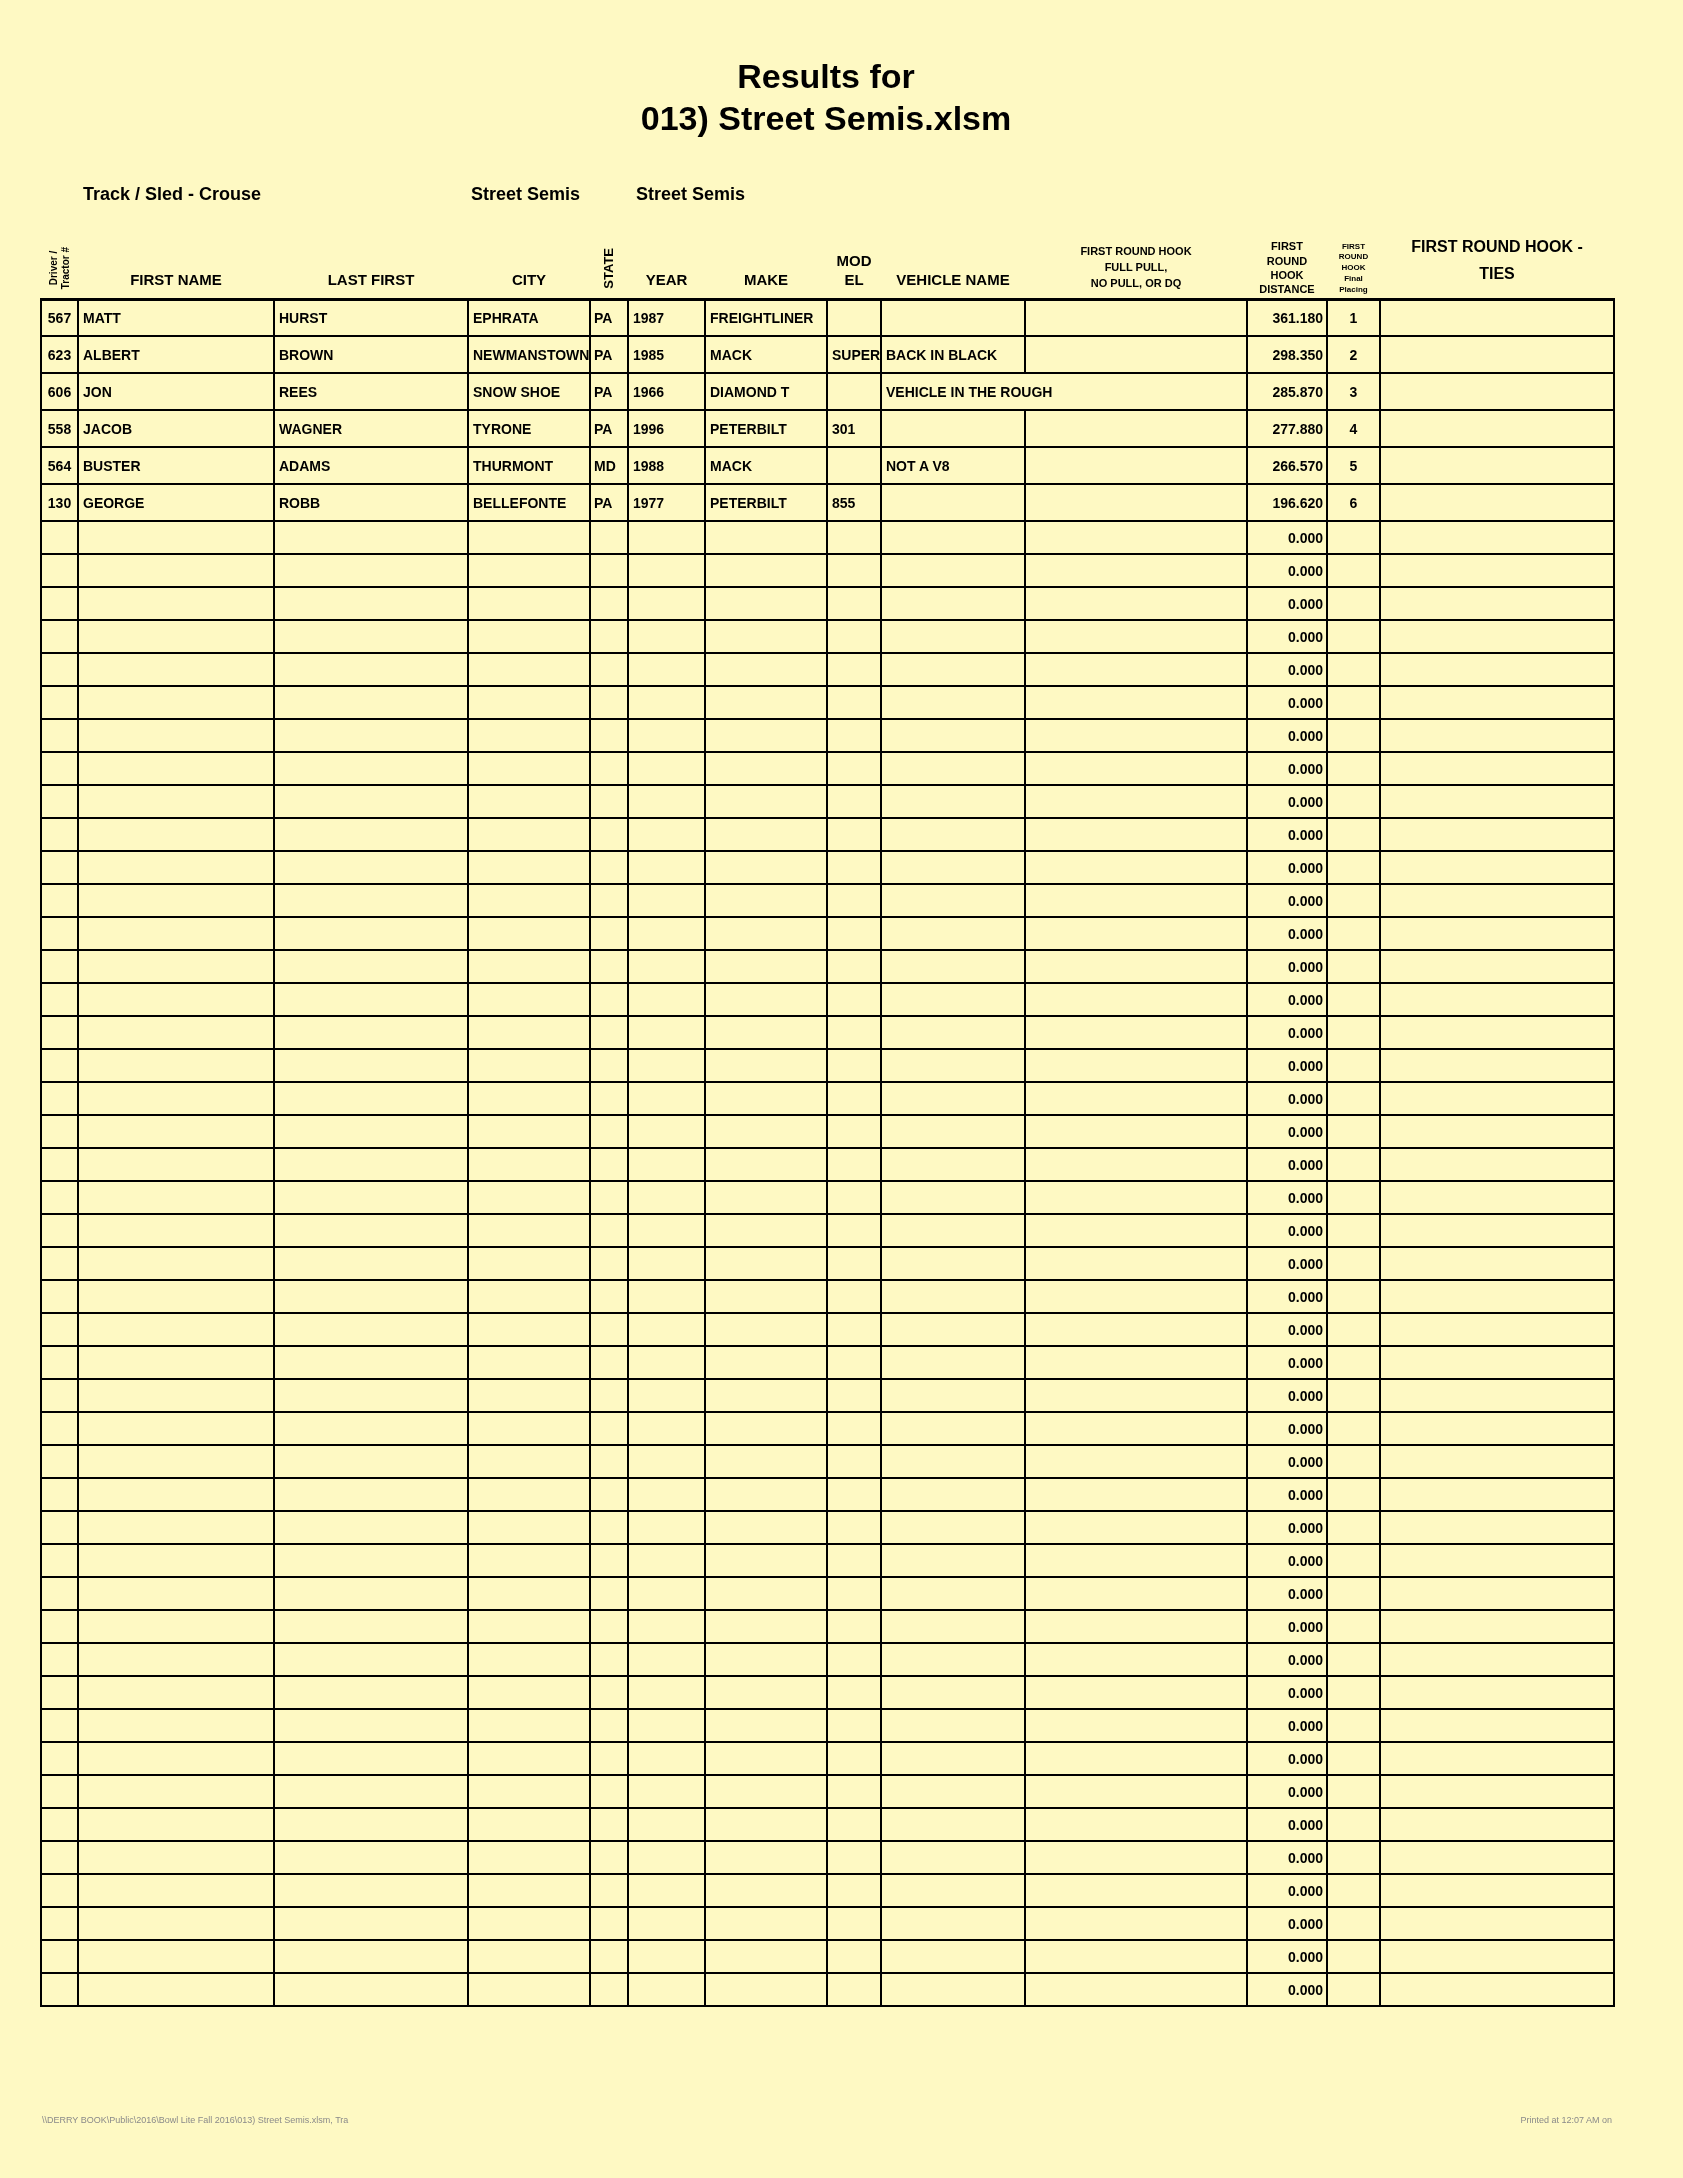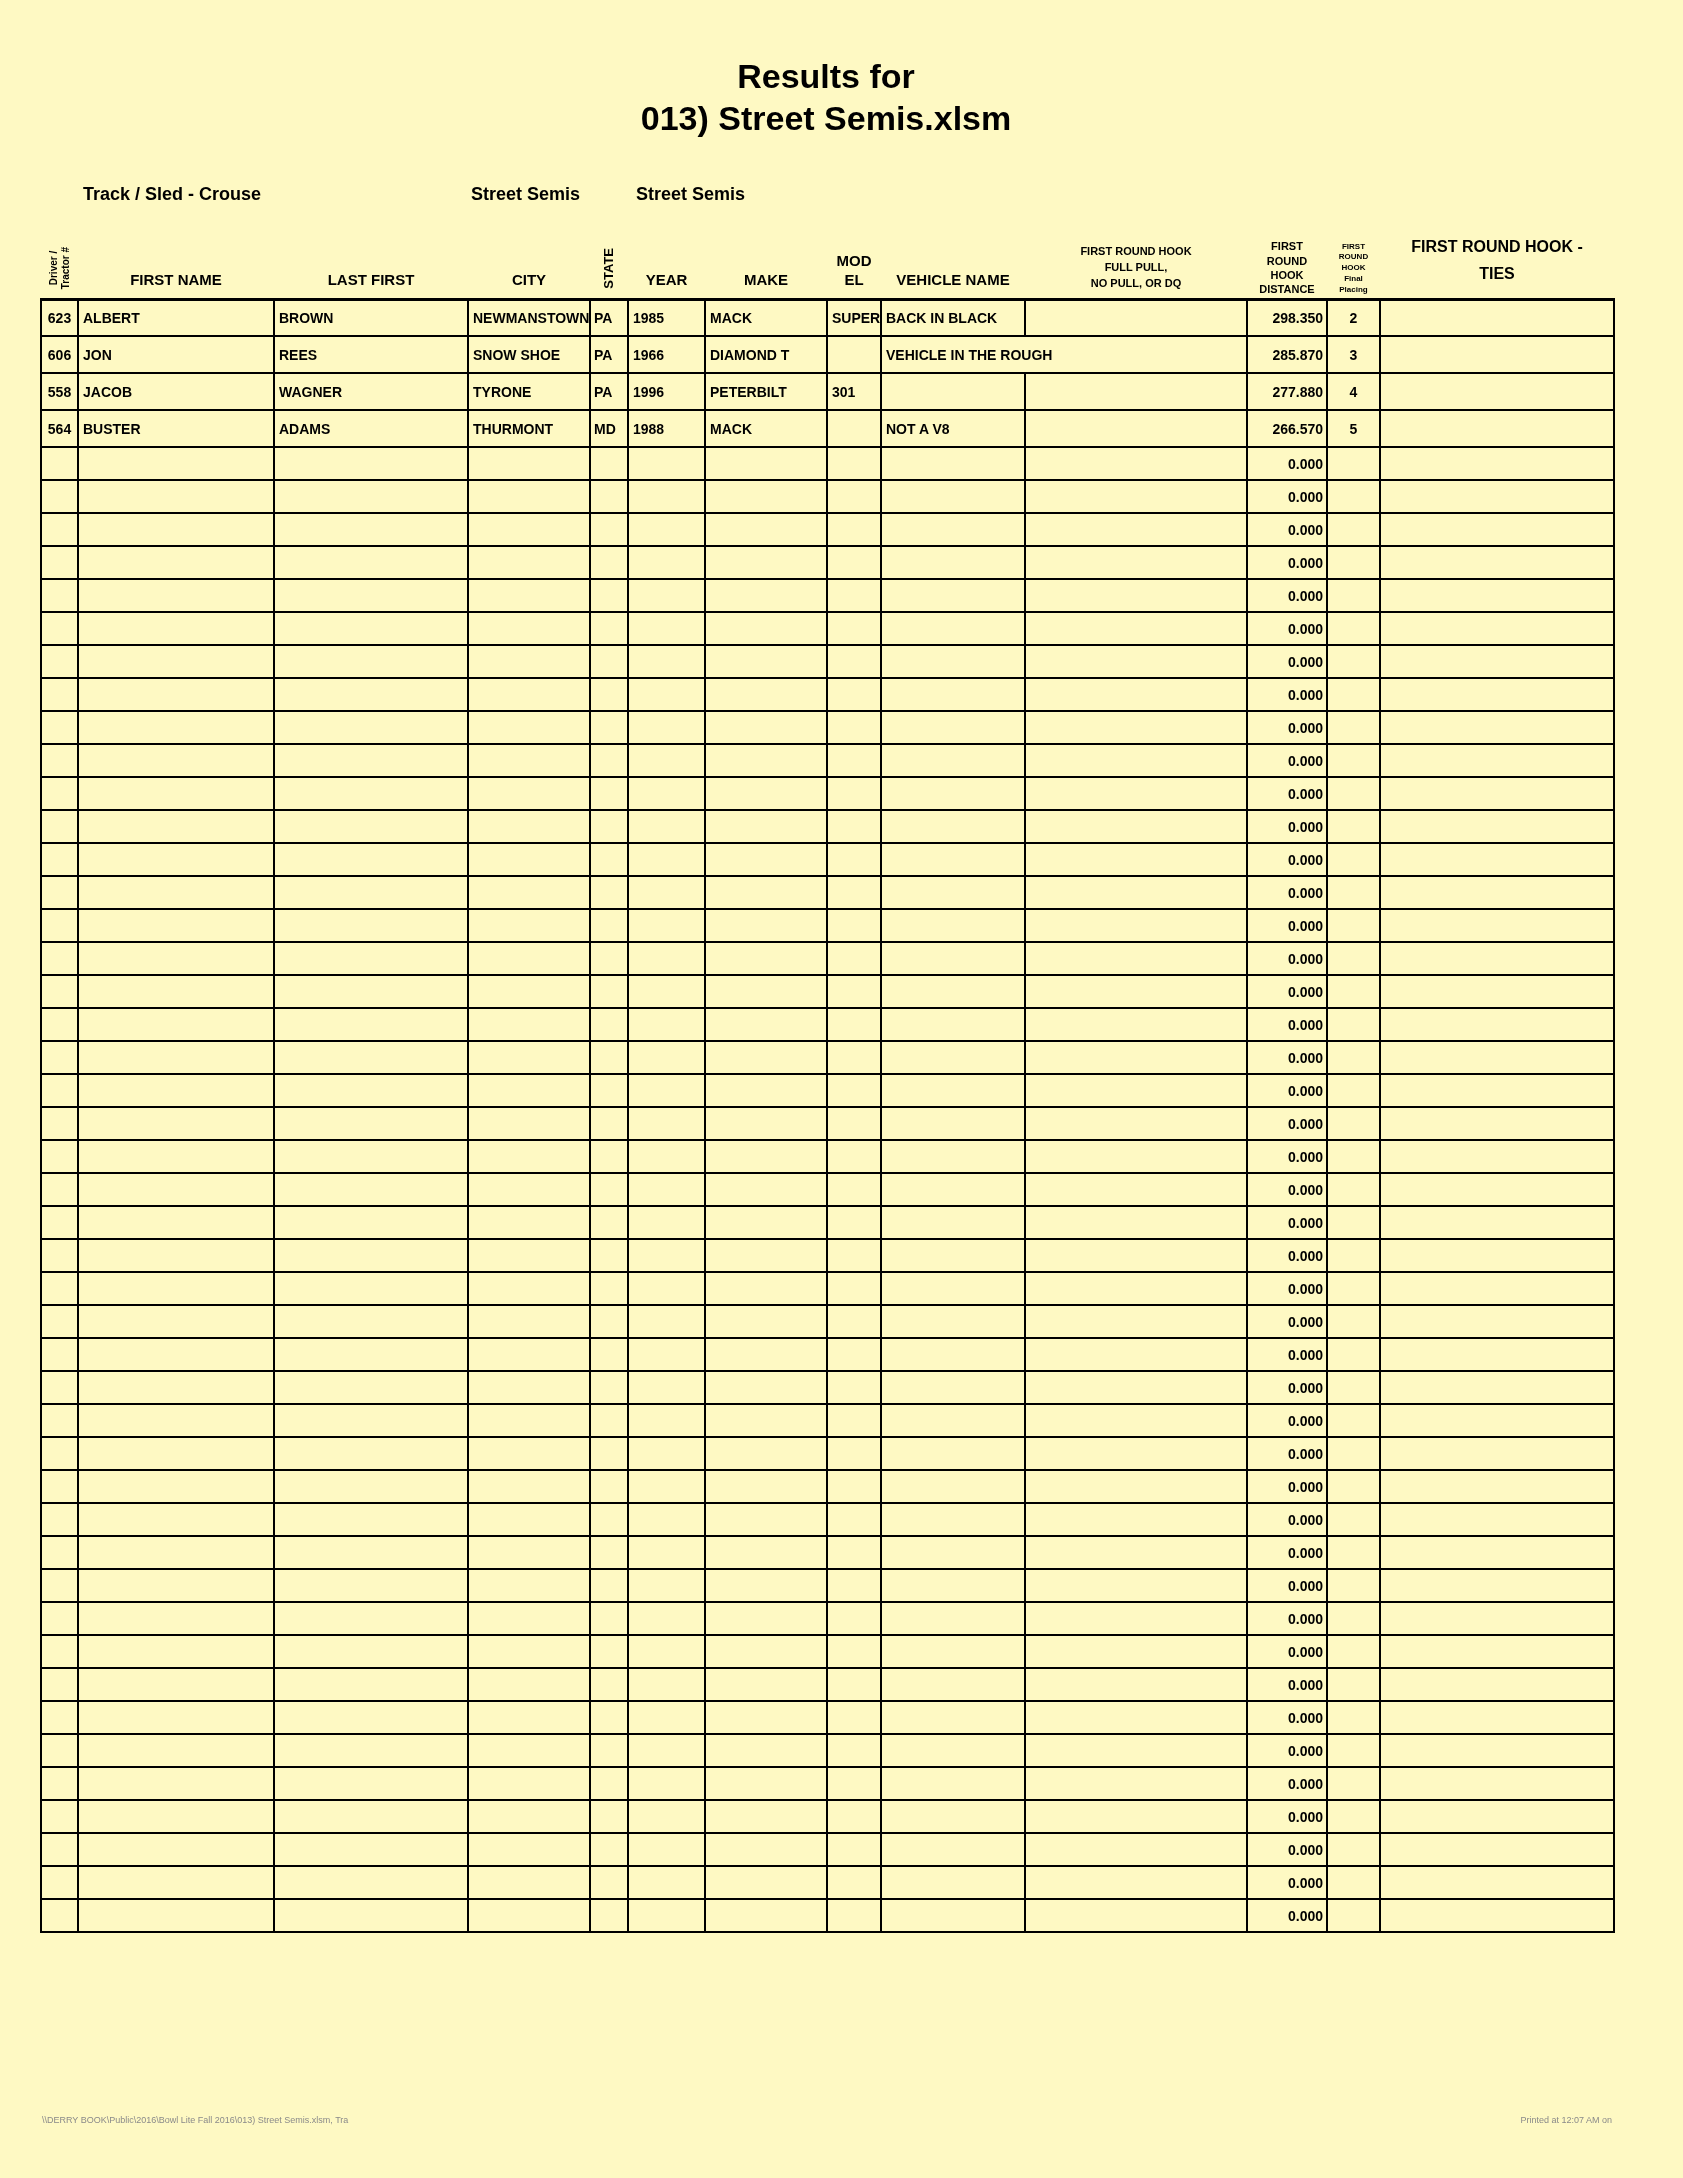--- a/index.html
+++ b/index.html
@@ -111,20 +111,35 @@
 ROUND
 HOOK
 Final
 Placing</th>
         <th class="h-pre h-ties">FIRST ROUND HOOK -
 TIES</th>
       </tr>
     </thead>
     <tbody id="tbody">
         <tr class="data">
+          <td class="c-driver">567</td>
+          <td class="c-first-name">MATT</td>
+          <td class="c-last-name">HURST</td>
+          <td class="c-city">EPHRATA</td>
+          <td class="c-state">PA</td>
+          <td class="c-year">1987</td>
+          <td class="c-make">FREIGHTLINER</td>
+          <td class="c-model"></td>
+          <td class="c-vehicle"></td>
+          <td class="c-full-pull"></td>
+          <td class="c-distance">361.180</td>
+          <td class="c-placing">1</td>
+          <td class="c-ties"></td>
+        </tr>
+        <tr class="data">
           <td class="c-driver">623</td>
           <td class="c-first-name">ALBERT</td>
           <td class="c-last-name">BROWN</td>
           <td class="c-city">NEWMANSTOWN</td>
           <td class="c-state">PA</td>
           <td class="c-year">1985</td>
           <td class="c-make">MACK</td>
           <td class="c-model">SUPERL</td>
           <td class="c-vehicle">BACK IN BLACK</td>
           <td class="c-full-pull"></td>
@@ -169,20 +184,35 @@
           <td class="c-state">MD</td>
           <td class="c-year">1988</td>
           <td class="c-make">MACK</td>
           <td class="c-model"></td>
           <td class="c-vehicle">NOT A V8</td>
           <td class="c-full-pull"></td>
           <td class="c-distance">266.570</td>
           <td class="c-placing">5</td>
           <td class="c-ties"></td>
         </tr>
+        <tr class="data">
+          <td class="c-driver">130</td>
+          <td class="c-first-name">GEORGE</td>
+          <td class="c-last-name">ROBB</td>
+          <td class="c-city">BELLEFONTE</td>
+          <td class="c-state">PA</td>
+          <td class="c-year">1977</td>
+          <td class="c-make">PETERBILT</td>
+          <td class="c-model">855</td>
+          <td class="c-vehicle"></td>
+          <td class="c-full-pull"></td>
+          <td class="c-distance">196.620</td>
+          <td class="c-placing">6</td>
+          <td class="c-ties"></td>
+        </tr>
         <tr class="empty">
           <td class="c-driver"></td>
           <td class="c-first-name"></td>
           <td class="c-last-name"></td>
           <td class="c-city"></td>
           <td class="c-state"></td>
           <td class="c-year"></td>
           <td class="c-make"></td>
           <td class="c-model"></td>
           <td class="c-vehicle"></td>

